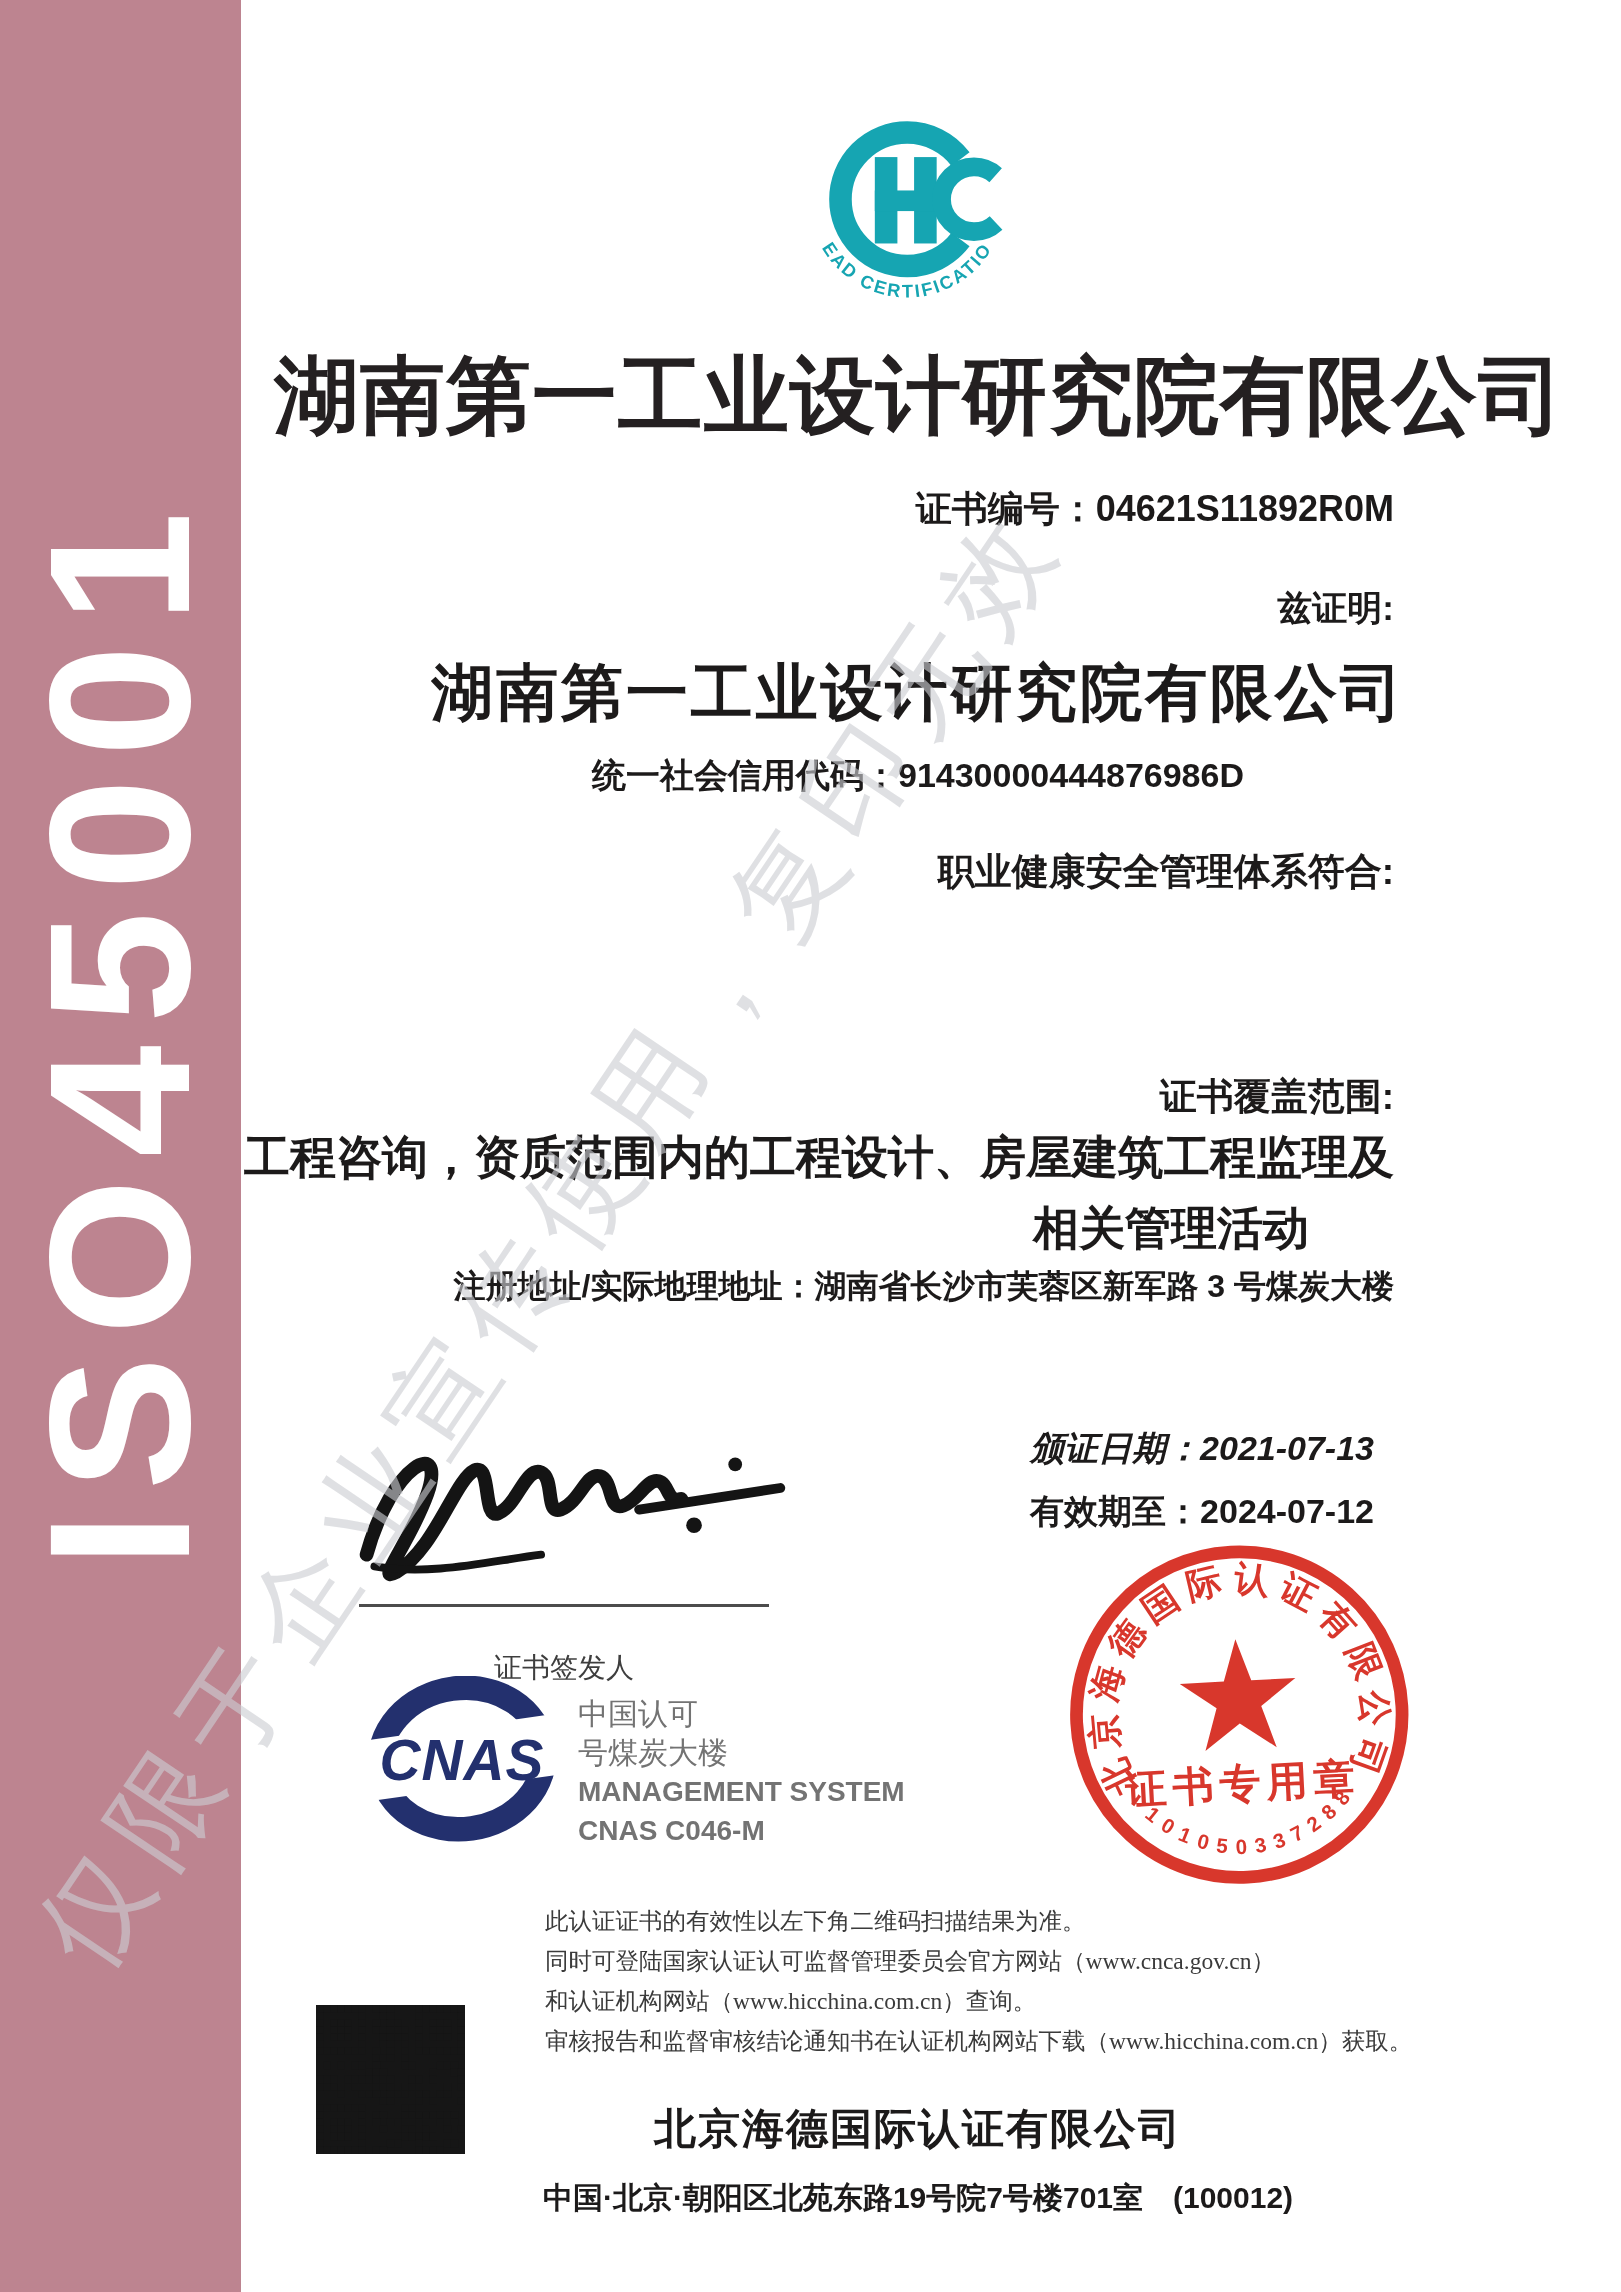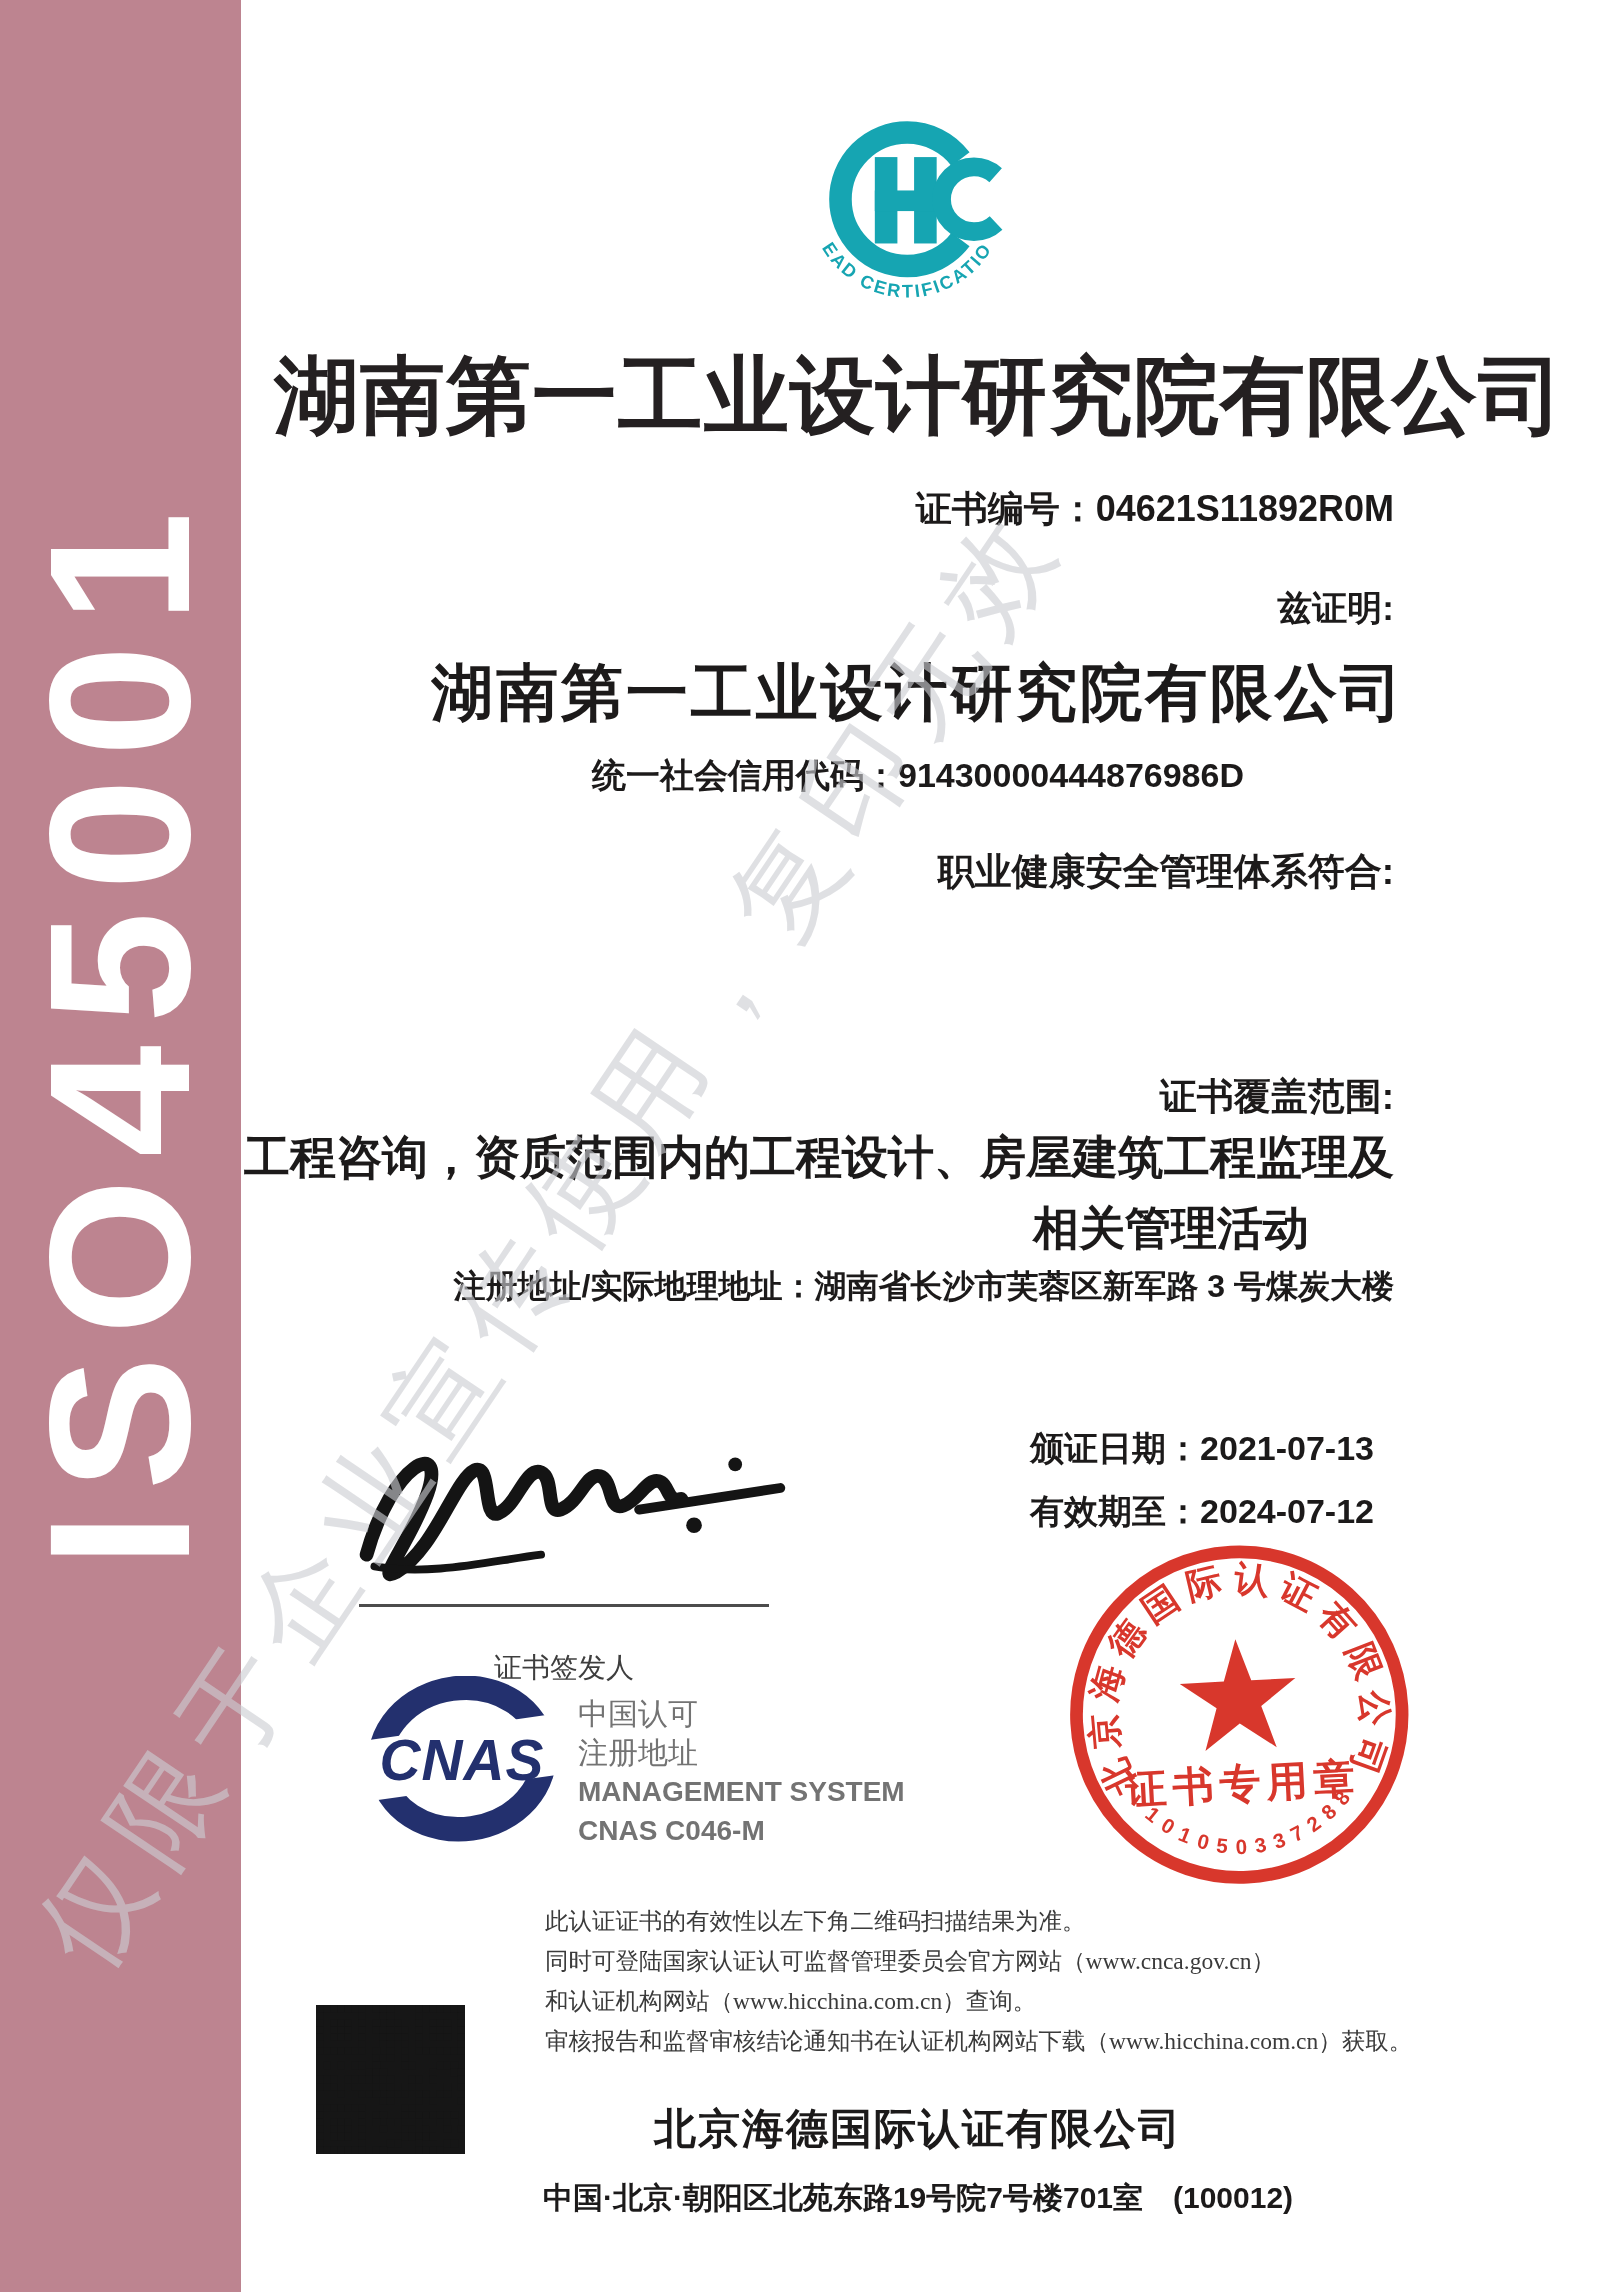--- a/index.html
+++ b/index.html
@@ -28,21 +28,21 @@
   .credit{top:753px;font-size:34px;font-weight:700;}
 
   .conform-label{top:847px;font-size:37px;font-weight:800;}
   .standard{top:968px;font-size:53px;font-weight:800;}
   .scope-label{top:1072px;font-size:37px;font-weight:800;}
   .scope1{top:1127px;font-size:46px;font-weight:800;}
   .scope2{top:1198px;font-size:46px;font-weight:800;right:312px;}
   .address{top:1265px;font-size:32px;font-weight:600;text-align:right;}
 
   .dates{right:247px;text-align:right;white-space:nowrap;font-size:34px;font-weight:800;}
-  .issue{top:1426px;}
+  .issue{top:1426px;font-style:italic;}
   .expiry{top:1489px;}
 
   .signature{left:345px;top:1429px;width:451px;height:167px;}
   .sig-line{left:359px;top:1604px;width:410px;height:2.9px;background:#4c4c4c;}
   .signer{left:359px;top:1622px;width:410px;text-align:center;font-size:28px;color:#3e3e3e;font-weight:500;margin-top:27px;}
 
   .cnas-logo{left:369px;top:1676px;width:186px;height:169px;}
   .cnas-text{left:578px;top:1694px;font-size:30px;line-height:39px;color:#737373;white-space:nowrap;}
   .cnas-text .b{font-weight:800;font-size:28px;}
 
@@ -124,21 +124,21 @@
 
   <svg class="abs cnas-logo" viewBox="0 0 190 172">
     <g transform="rotate(-8 95 84)">
       <ellipse cx="95" cy="84" rx="84" ry="72" fill="none" stroke="#23306e" stroke-width="25"></ellipse>
       <rect x="-10" y="52" width="210" height="62" fill="#ffffff"></rect>
     </g>
     <text x="95" y="106" text-anchor="middle" font-size="58" font-weight="900" font-style="italic" letter-spacing="1" fill="#23306e" font-family="Liberation Sans, sans-serif">CNAS</text>
   </svg>
   <div class="abs cnas-text">
     <div>中国认可</div>
-    <div>注册地址</div>
+    <div>号煤炭大楼</div>
     <div class="b">MANAGEMENT SYSTEM</div>
     <div class="b">CNAS C046-M</div>
   </div>
 
   <svg class="abs stamp" viewBox="0 0 362 374">
     <g fill="#d6281d" font-family="Liberation Sans, sans-serif">
       <circle cx="181" cy="183" r="166" fill="none" stroke="#d6281d" stroke-width="13"></circle>
       <polygon points="181,106 195,148.6 240,148.8 203.8,175.4 217.4,218.2 181,192 144.6,218.2 158.2,175.4 122,148.8 167,148.6"></polygon>
       <path id="sealTop" d="M 71.9,246 A 126,126 0 1 1 290.1,246" fill="none"></path>
       <text font-size="36" font-weight="700" letter-spacing="9">

